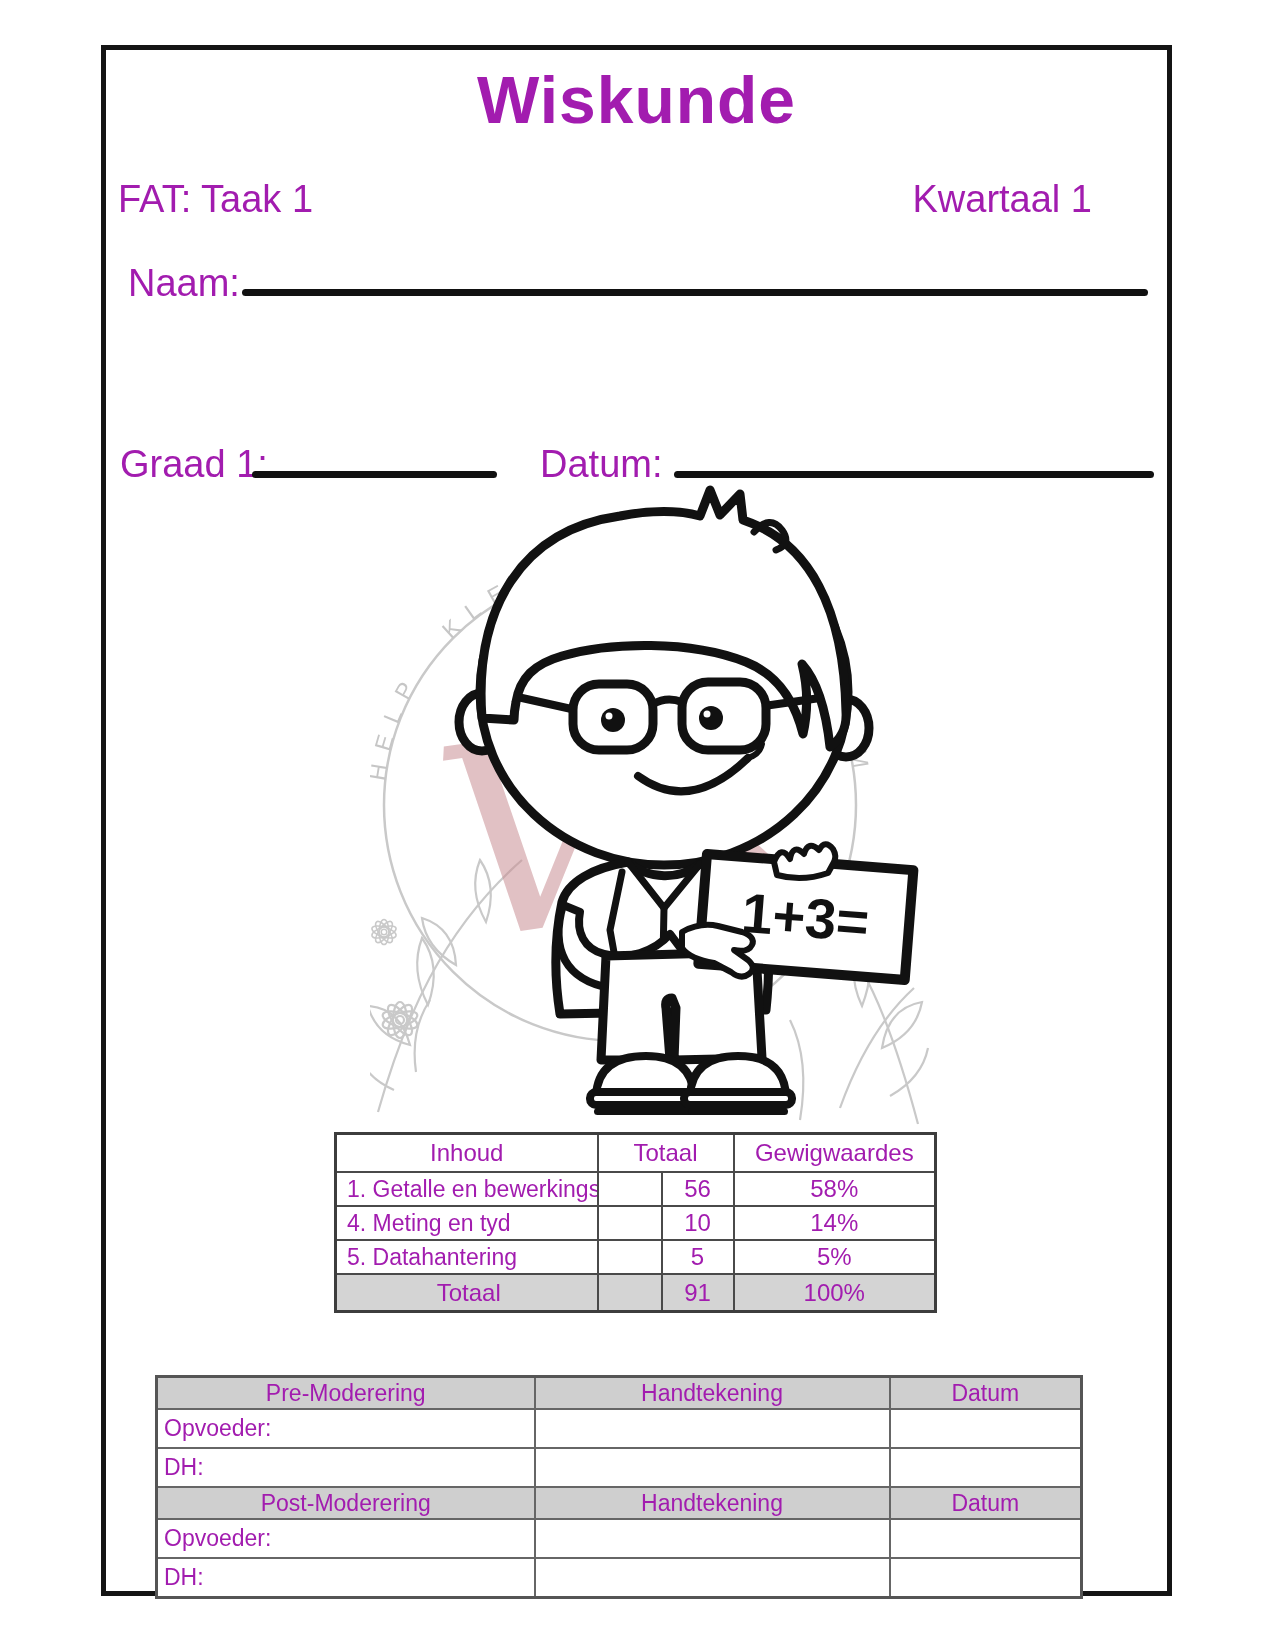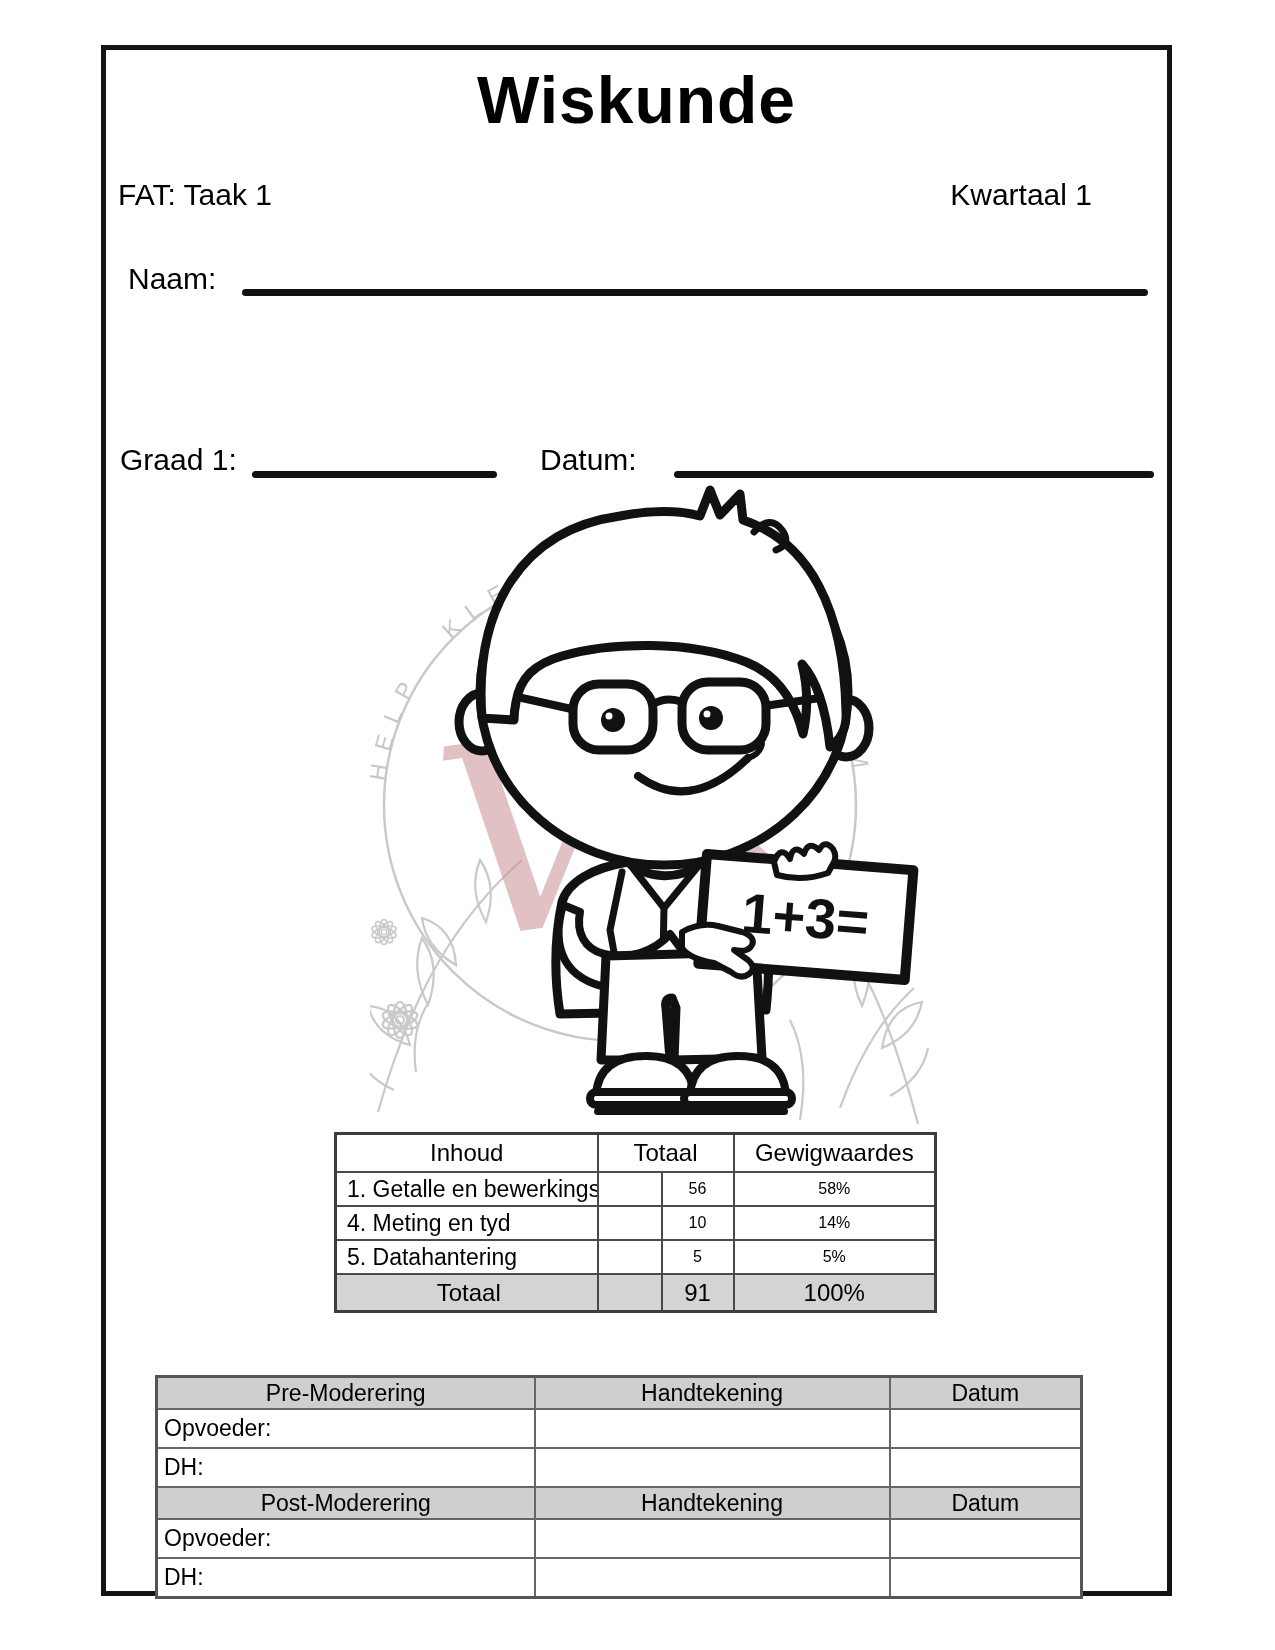--- a/index.html
+++ b/index.html
@@ -1,42 +1,42 @@
 <!DOCTYPE html>
 <html><head>
 <meta charset="utf-8">
 <style>
   html,body{margin:0;padding:0;background:#fff;}
   .page{position:relative;width:1275px;height:1650px;background:#ffffff;
-        font-family:"Liberation Sans", sans-serif;color:#000000;overflow:hidden;}
+        font-family:"Liberation Sans", sans-serif;color:#a21caf;overflow:hidden;}
   .frame{position:absolute;left:101px;top:45px;width:1071px;height:1551px;
          border:5px solid #141414;box-sizing:border-box;background:#fff;}
   .title{position:absolute;left:101px;top:62px;width:1071px;text-align:center;
          font-size:66px;font-weight:600;letter-spacing:1px;}
-  .lbl{position:absolute;font-size:30px;font-weight:500;white-space:nowrap;}
+  .lbl{position:absolute;font-size:38px;font-weight:500;white-space:nowrap;}
   .fat-label{left:118px;top:178px;}
   .kwartaal-label{right:183px;top:178px;}
   .naam-label{left:128px;top:262px;}
   .graad-label{left:120px;top:443px;}
   .datum-label{left:540px;top:443px;}
   .fill-line{position:absolute;height:7px;background:#111;border-radius:4px;}
   .naam-line{left:242px;top:289px;width:906px;}
   .graad-line{left:252px;top:471px;width:245px;}
   .datum-line{left:674px;top:471px;width:480px;}
   .illustration{position:absolute;left:370px;top:460px;width:570px;height:680px;}
 
   
   .marks-wrap{position:absolute;left:334px;top:1132px;}
   table.marks{border-collapse:collapse;table-layout:fixed;width:600px;
               border:3px solid #3d3d3d;background:#fff;}
   table.marks td,table.marks th{border:2px solid #4a4a4a;font-size:23px;font-weight:500;
               padding:0 6px;height:32px;vertical-align:middle;overflow:hidden;white-space:nowrap;}
   table.marks th{height:36px;text-align:center;font-size:24px;margin-top:30px;}
   table.marks td.name{text-align:left;padding-left:10px;}
-  table.marks td.val,table.marks td.pct{text-align:center;font-size:16px;}
+  table.marks td.val,table.marks td.pct{text-align:center;font-size:24px;}
   table.marks tr.total td{background:#d4d4d4;height:35px;font-size:24px;}
   table.marks tr.total td.name{text-align:center;}
 
   
   .mod-wrap{position:absolute;left:155px;top:1375px;}
   table.mod{border-collapse:collapse;table-layout:fixed;width:925px;
             border:3px solid #555;background:#fff;}
   table.mod td{border:2px solid #666;font-size:23px;font-weight:500;
                padding:0 6px;vertical-align:middle;white-space:nowrap;}
   table.mod tr.hdr td{background:#cfcfcf;text-align:center;height:30px;}

